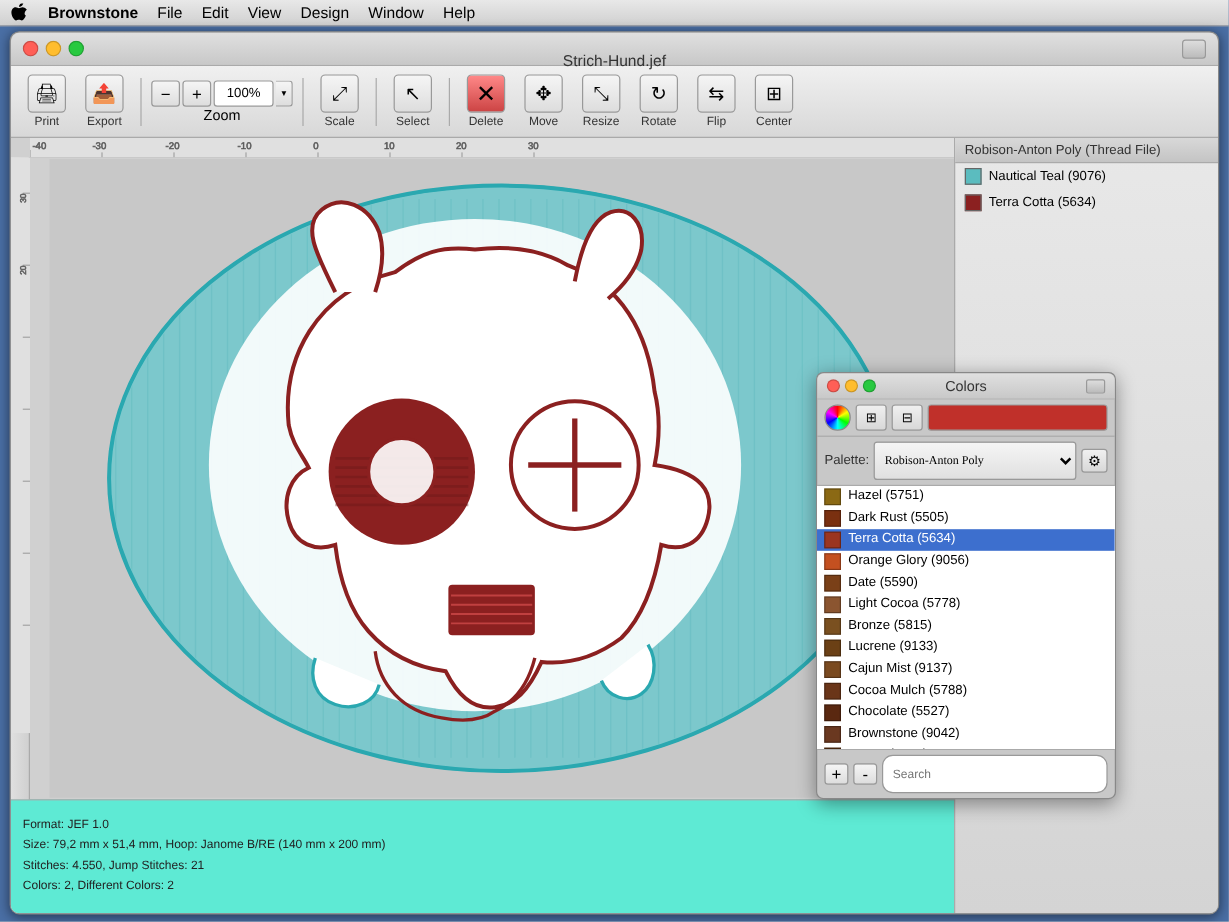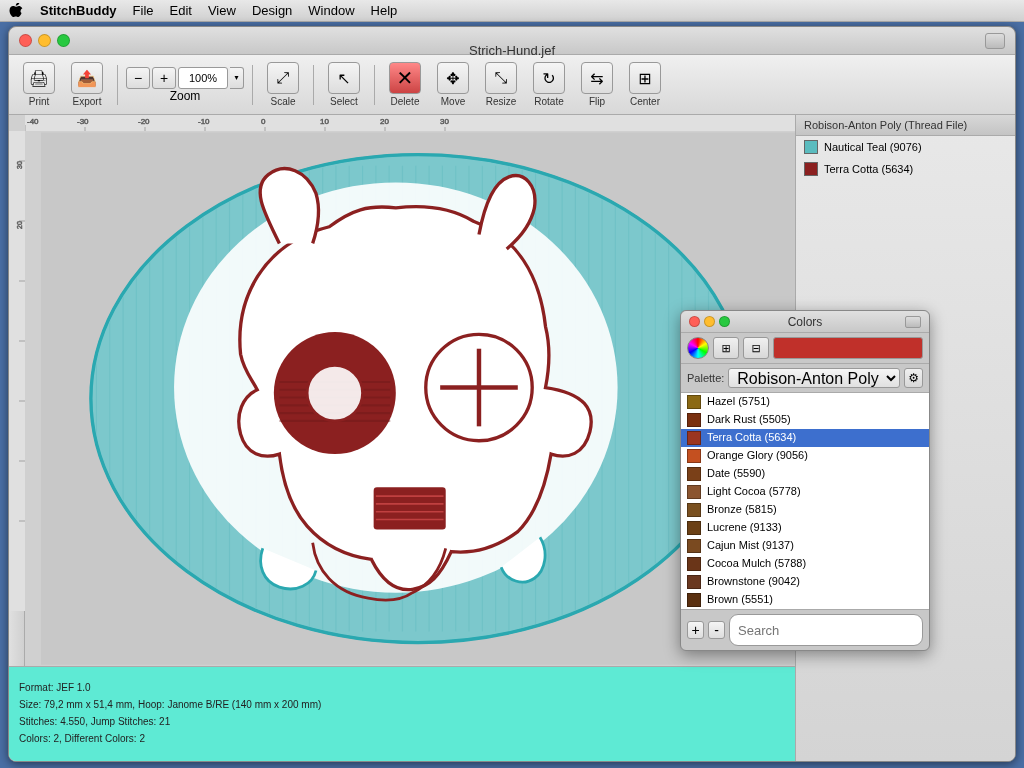--- a/index.html
+++ b/index.html
@@ -266,25 +266,26 @@
       padding: 0 4px;
     }
     #palette-row {
       display: flex; align-items: center;
       padding: 4px 6px; gap: 4px;
       border-bottom: 1px solid #aaa;
     }
     #palette-label { font-size: 11px; color: #333; }
     #palette-select {
       flex: 1;
-      height: 20px;
-      font-size: 16px;
+      height: 32px;
+      font-size: 10px;
       background: linear-gradient(to bottom, #f5f5f5, #e0e0e0);
       border: 1px solid #999; border-radius: 3px;
       padding: 0 4px;
+      font-family: Liberation Serif, serif;
     }
     .gear-btn {
       width: 22px; height: 20px;
       background: linear-gradient(to bottom, #f0f0f0, #d8d8d8);
       border: 1px solid #999; border-radius: 3px;
       display: flex; align-items: center; justify-content: center;
       font-size: 12px; cursor: pointer;
     }
     #colors-list {
       overflow-y: auto;
@@ -314,41 +315,41 @@
       background: linear-gradient(to bottom, #f5f5f5, #ddd);
       border: 1px solid #999; border-radius: 3px;
       display: flex; align-items: center; justify-content: center;
       font-size: 14px; cursor: pointer;
     }
     #search-field {
       flex: 1;
       height: 18px;
       border: 1px solid #999; border-radius: 9px;
       padding: 15px 8px;
-      font-size: 13px;
+      font-size: 10px;
       background: white;
     }
 
     
     #emb-svg {
       width: 100%;
       height: 100%;
     }
   </style>
 </head>
 <body>
 
 <div id="menubar">
   <div class="apple-logo">
     <svg width="14" height="16" viewBox="0 0 14 16">
       <path d="M11.5 8.5c0-2.2 1.8-3.2 1.9-3.3C12.2 3.5 10.7 3 10 3c-1.3-.1-2.5.8-3.2.8-.7 0-1.7-.7-2.8-.7C2.5 3.1.5 4.6.5 7.4c0 1.7.7 3.5 1.5 4.7.6.9 1.3 2 2.3 1.9 1-.1 1.3-.6 2.5-.6 1.1 0 1.4.6 2.5.6s1.6-1 2.2-1.9c.7-1.1 1-2.1 1-2.2-.1 0-1-.5-1-1.4z" fill="#000"></path>
       <path d="M9.5 1.5c.6-.7 1-1.5 1-2.5-.9 0-2 .6-2.7 1.3-.6.7-1.1 1.5-1 2.4.9.1 1.9-.5 2.7-1.2z" fill="#000"></path>
     </svg>
   </div>
-  <span class="menu-item app-name">StitchBuddy</span>
+  <span class="menu-item app-name">Brownstone</span>
   <span class="menu-item">File</span>
   <span class="menu-item">Edit</span>
   <span class="menu-item">View</span>
   <span class="menu-item">Design</span>
   <span class="menu-item">Window</span>
   <span class="menu-item">Help</span>
 </div>
 
 <div id="main-window">
 
@@ -676,20 +677,24 @@
       </div>
       <div class="color-list-item">
         <div class="color-list-swatch" style="background:#7a4a20;"></div>
         <span>Cajun Mist (9137)</span>
       </div>
       <div class="color-list-item">
         <div class="color-list-swatch" style="background:#6a3518;"></div>
         <span>Cocoa Mulch (5788)</span>
       </div>
       <div class="color-list-item">
+        <div class="color-list-swatch" style="background:#5a2810;"></div>
+        <span>Chocolate (5527)</span>
+      </div>
+      <div class="color-list-item">
         <div class="color-list-swatch" style="background:#6a3820;"></div>
         <span>Brownstone (9042)</span>
       </div>
       <div class="color-list-item">
         <div class="color-list-swatch" style="background:#5a3010;"></div>
         <span>Brown (5551)</span>
       </div>
     </div>
   <div id="colors-footer">
     <div class="add-remove-btn">+</div>

